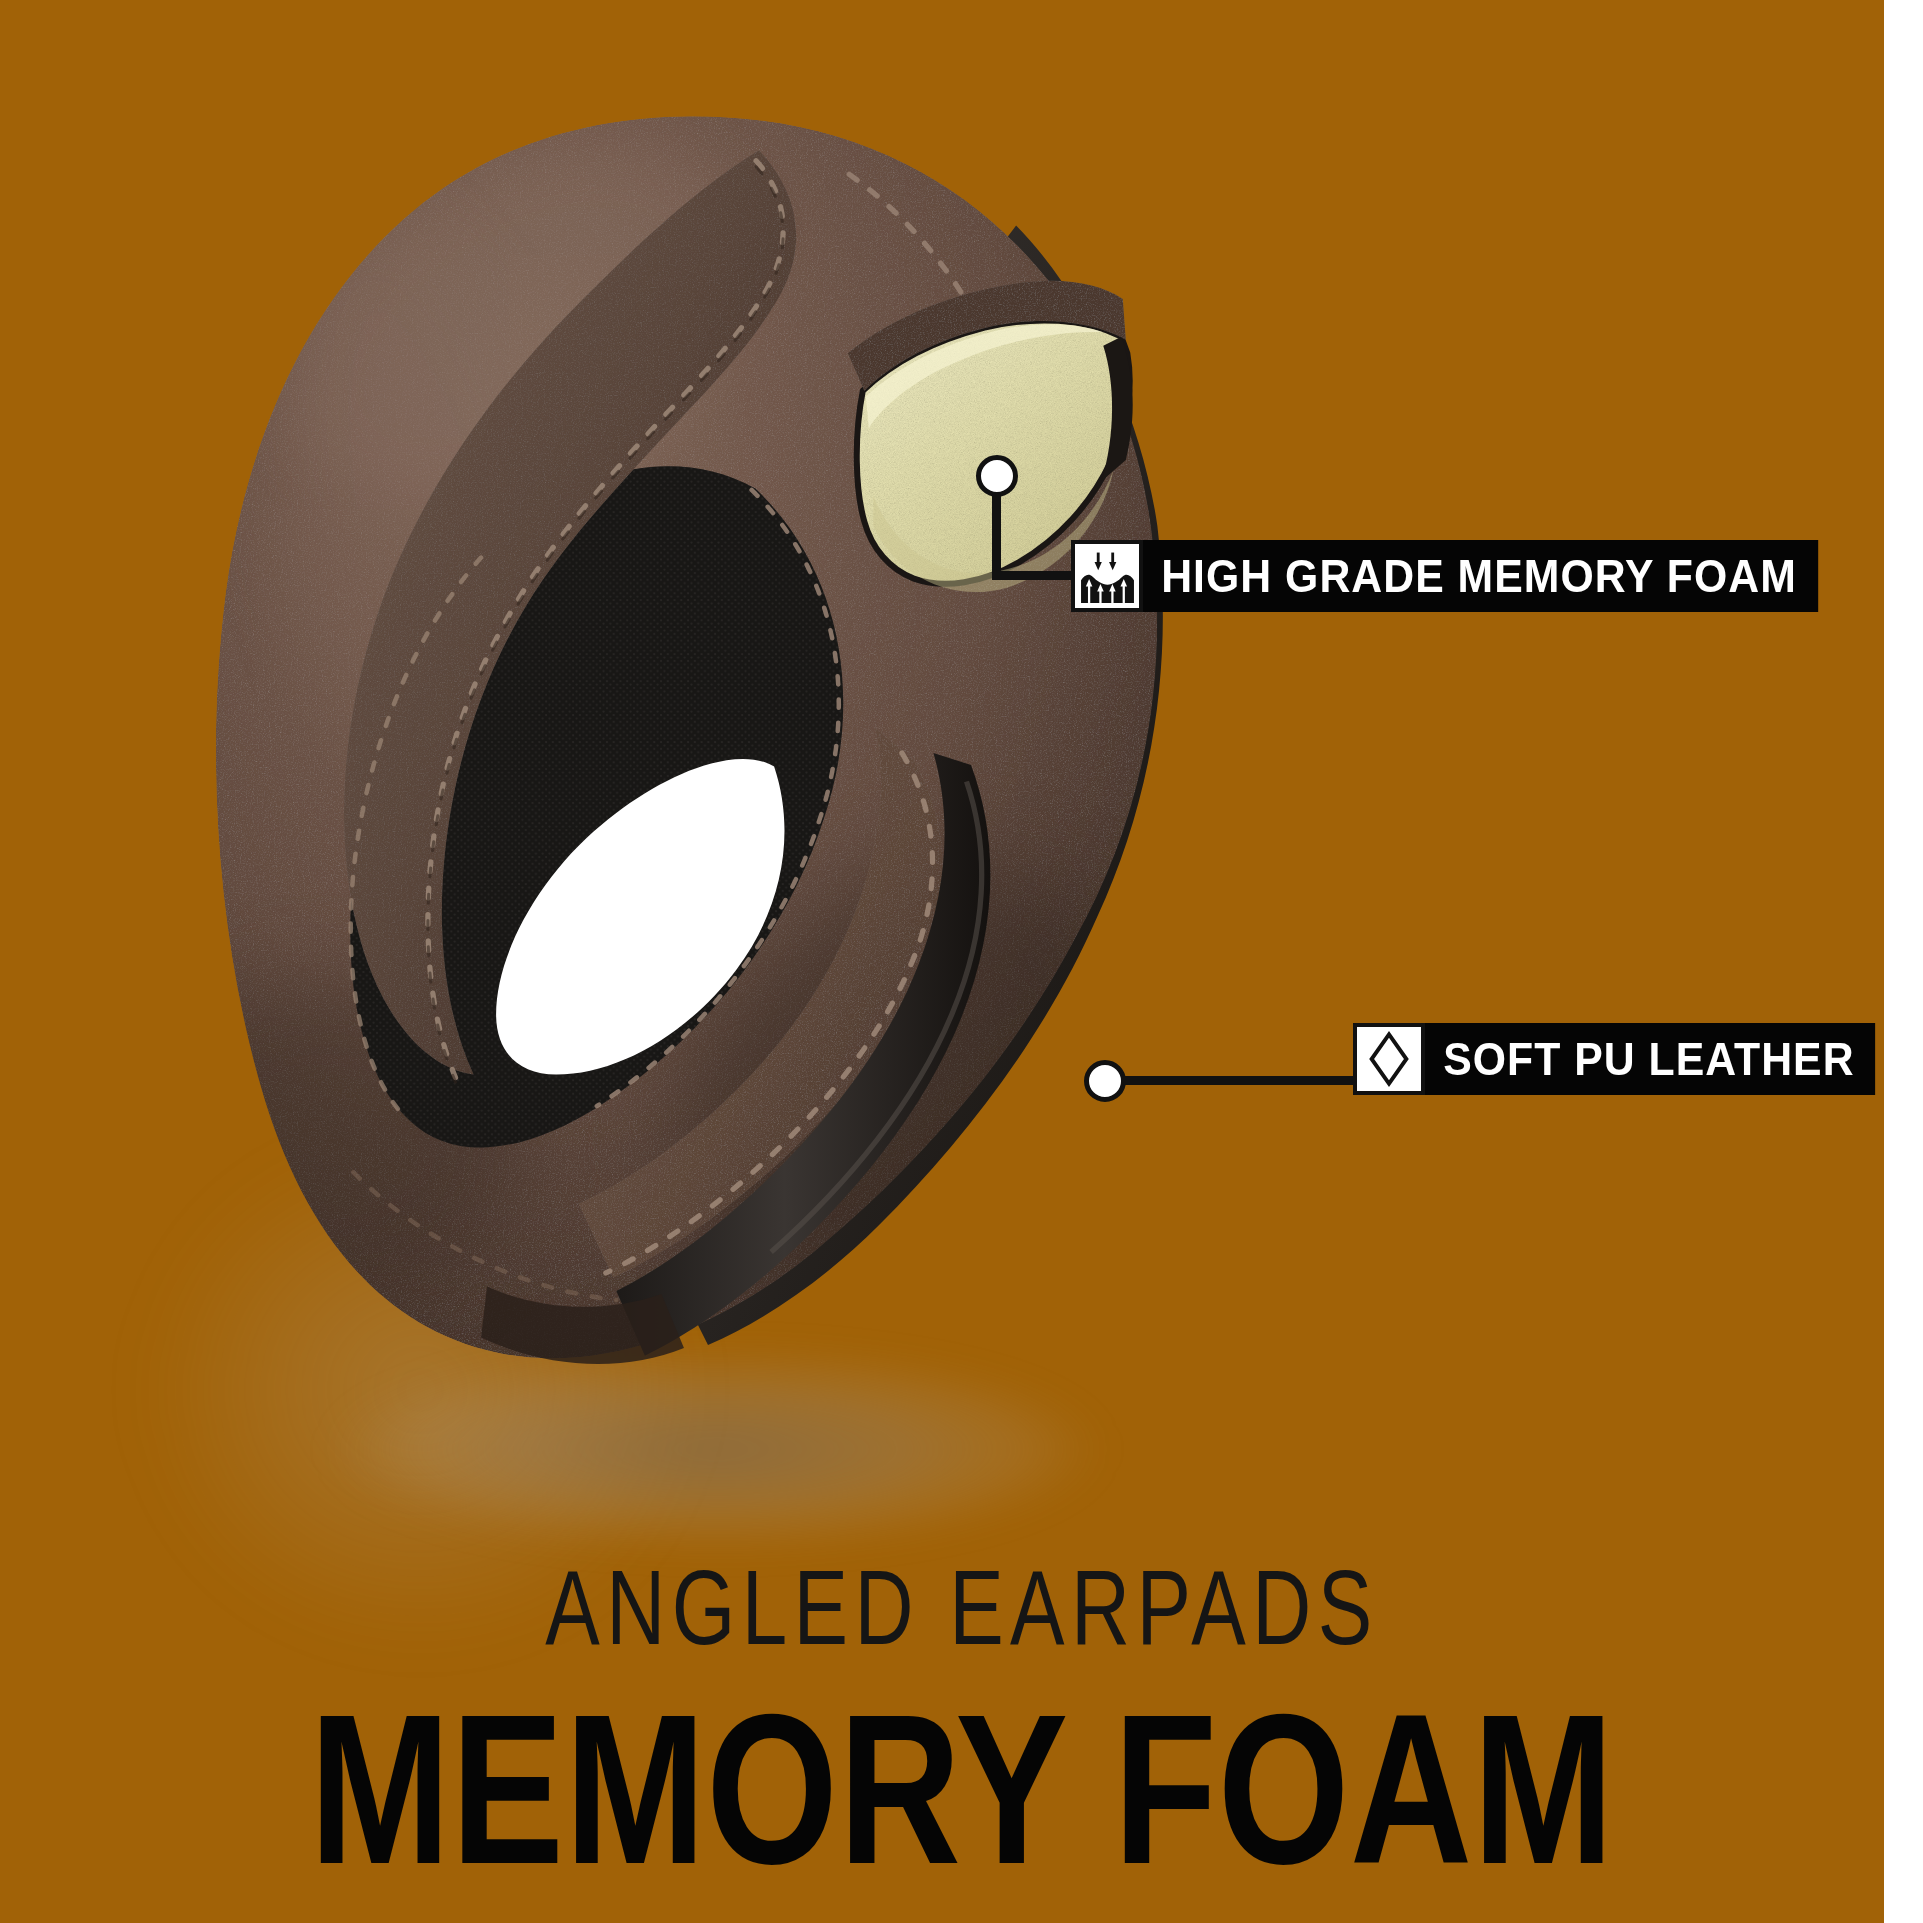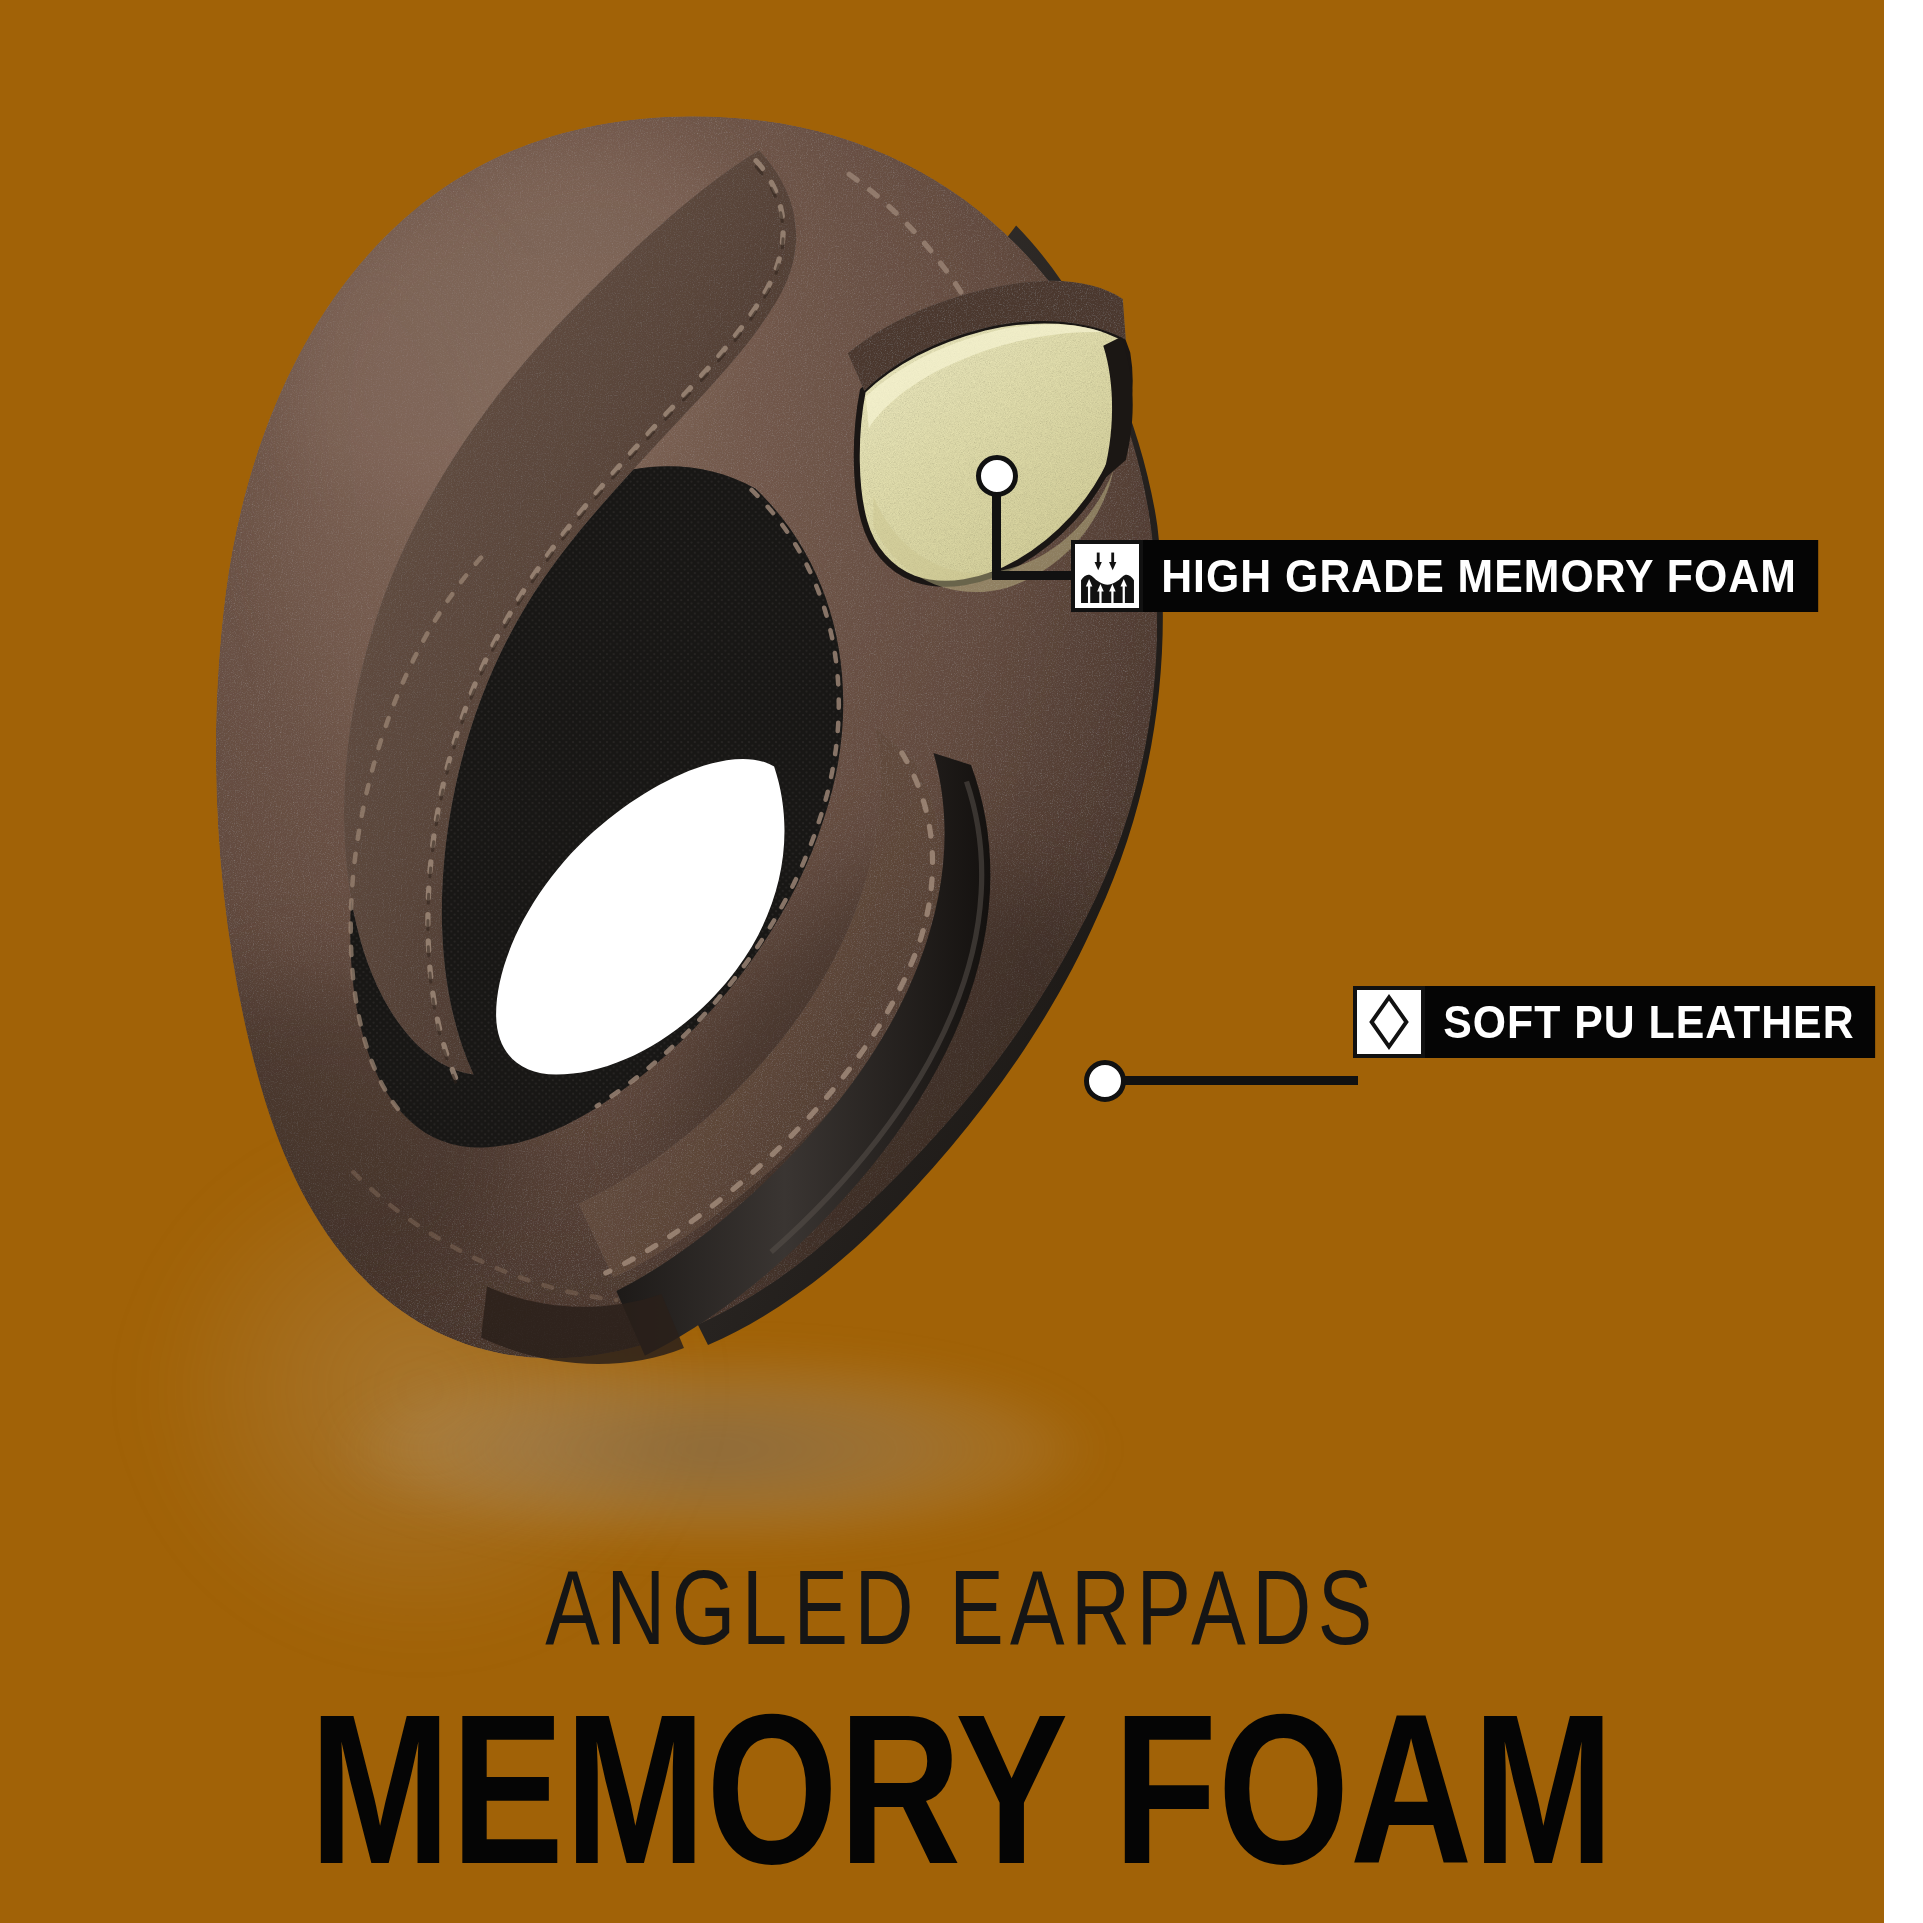--- a/index.html
+++ b/index.html
@@ -378,21 +378,21 @@
           </svg>
         </div>
         <div class="badge-text">HIGH GRADE MEMORY FOAM</div>
       </div>
     </div>
 
     <div class="callout">
       <div class="callout-dot" style="left:1084px;top:1060px;width:42px;height:42px;"></div>
       <div class="callout-line" style="left:1121px;top:1076px;width:237px;height:9px;"></div>
 
-      <div class="badge" style="left:1353px;top:986px;">
+      <div class="badge" style="left:1353px;top:1023px;">
         <div class="badge-icon">
           <svg viewBox="0 0 100 100" width="60" height="60">
             <polygon points="50,9 79,50 50,91 21,50" fill="none" stroke="#111" stroke-width="6.5" stroke-linejoin="miter"></polygon>
           </svg>
         </div>
         <div class="badge-text">SOFT PU LEATHER</div>
       </div>
     </div>
 
   </div>

